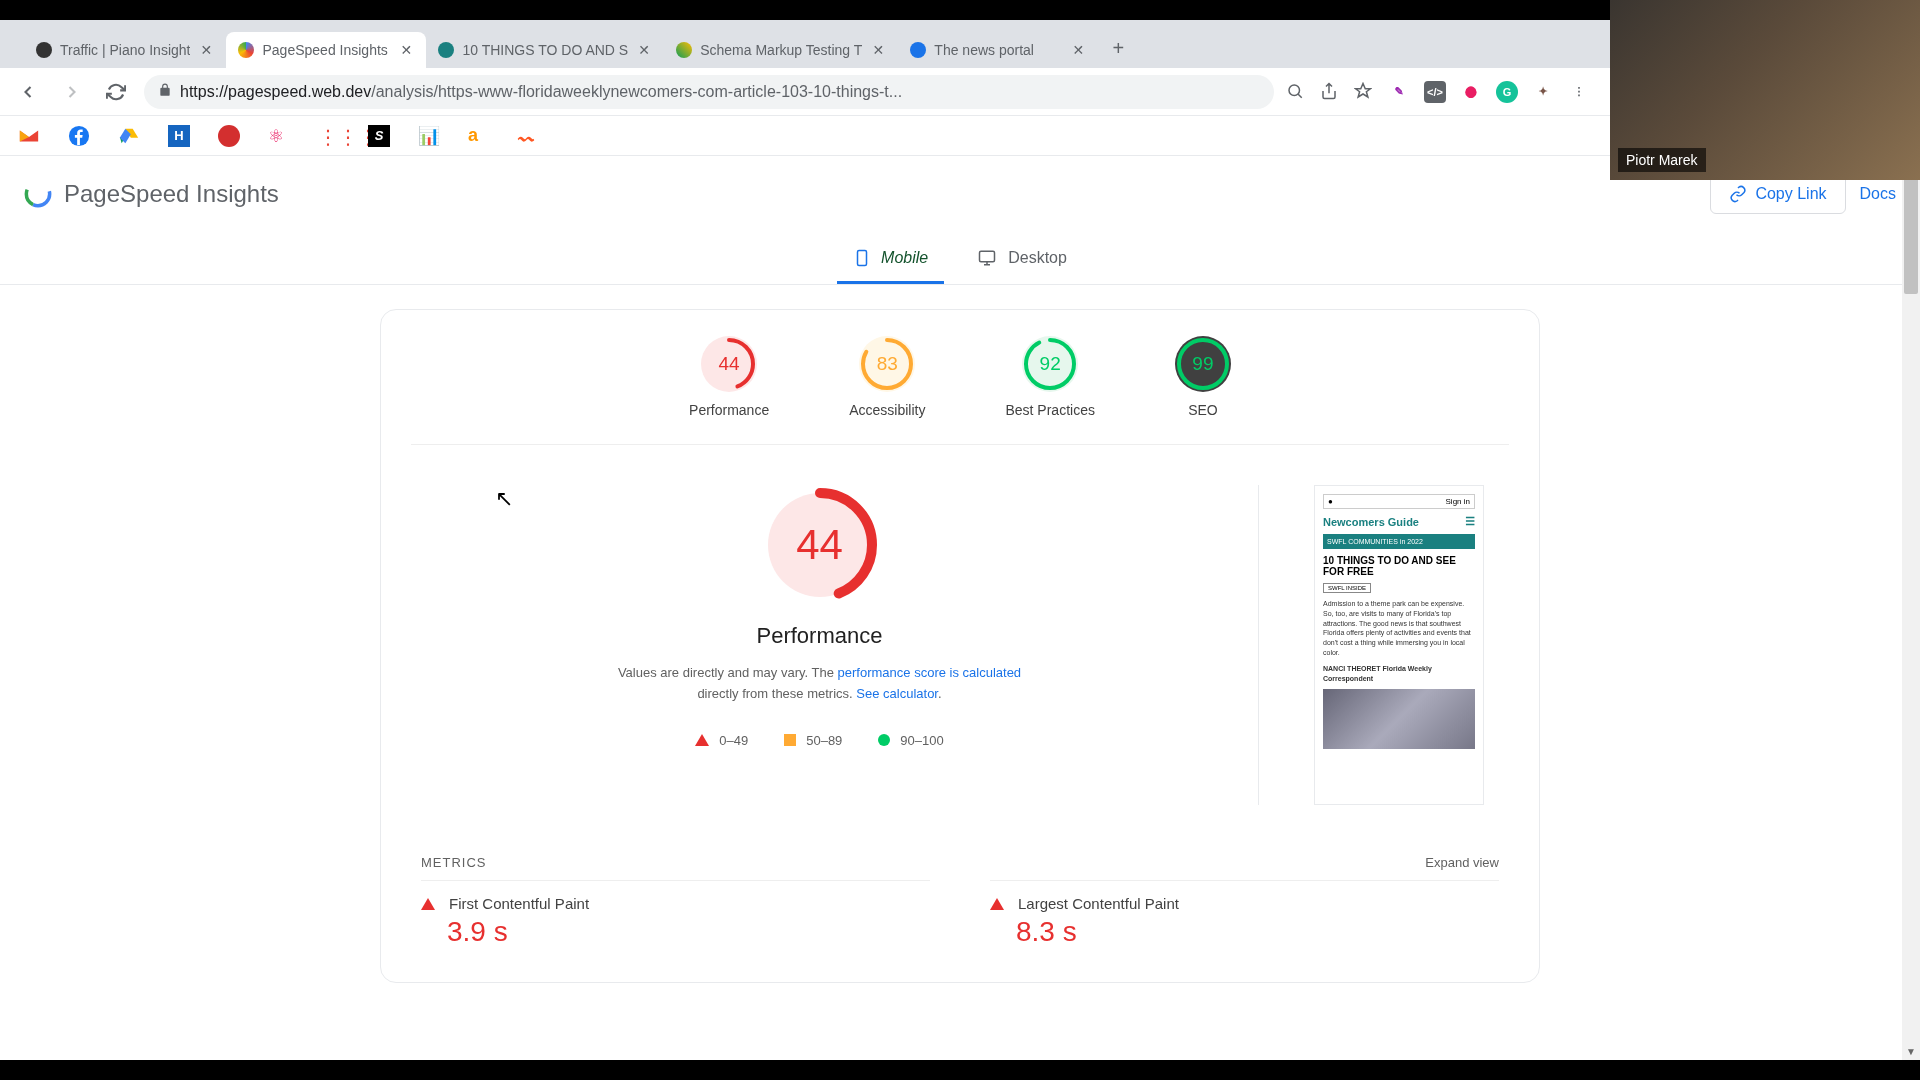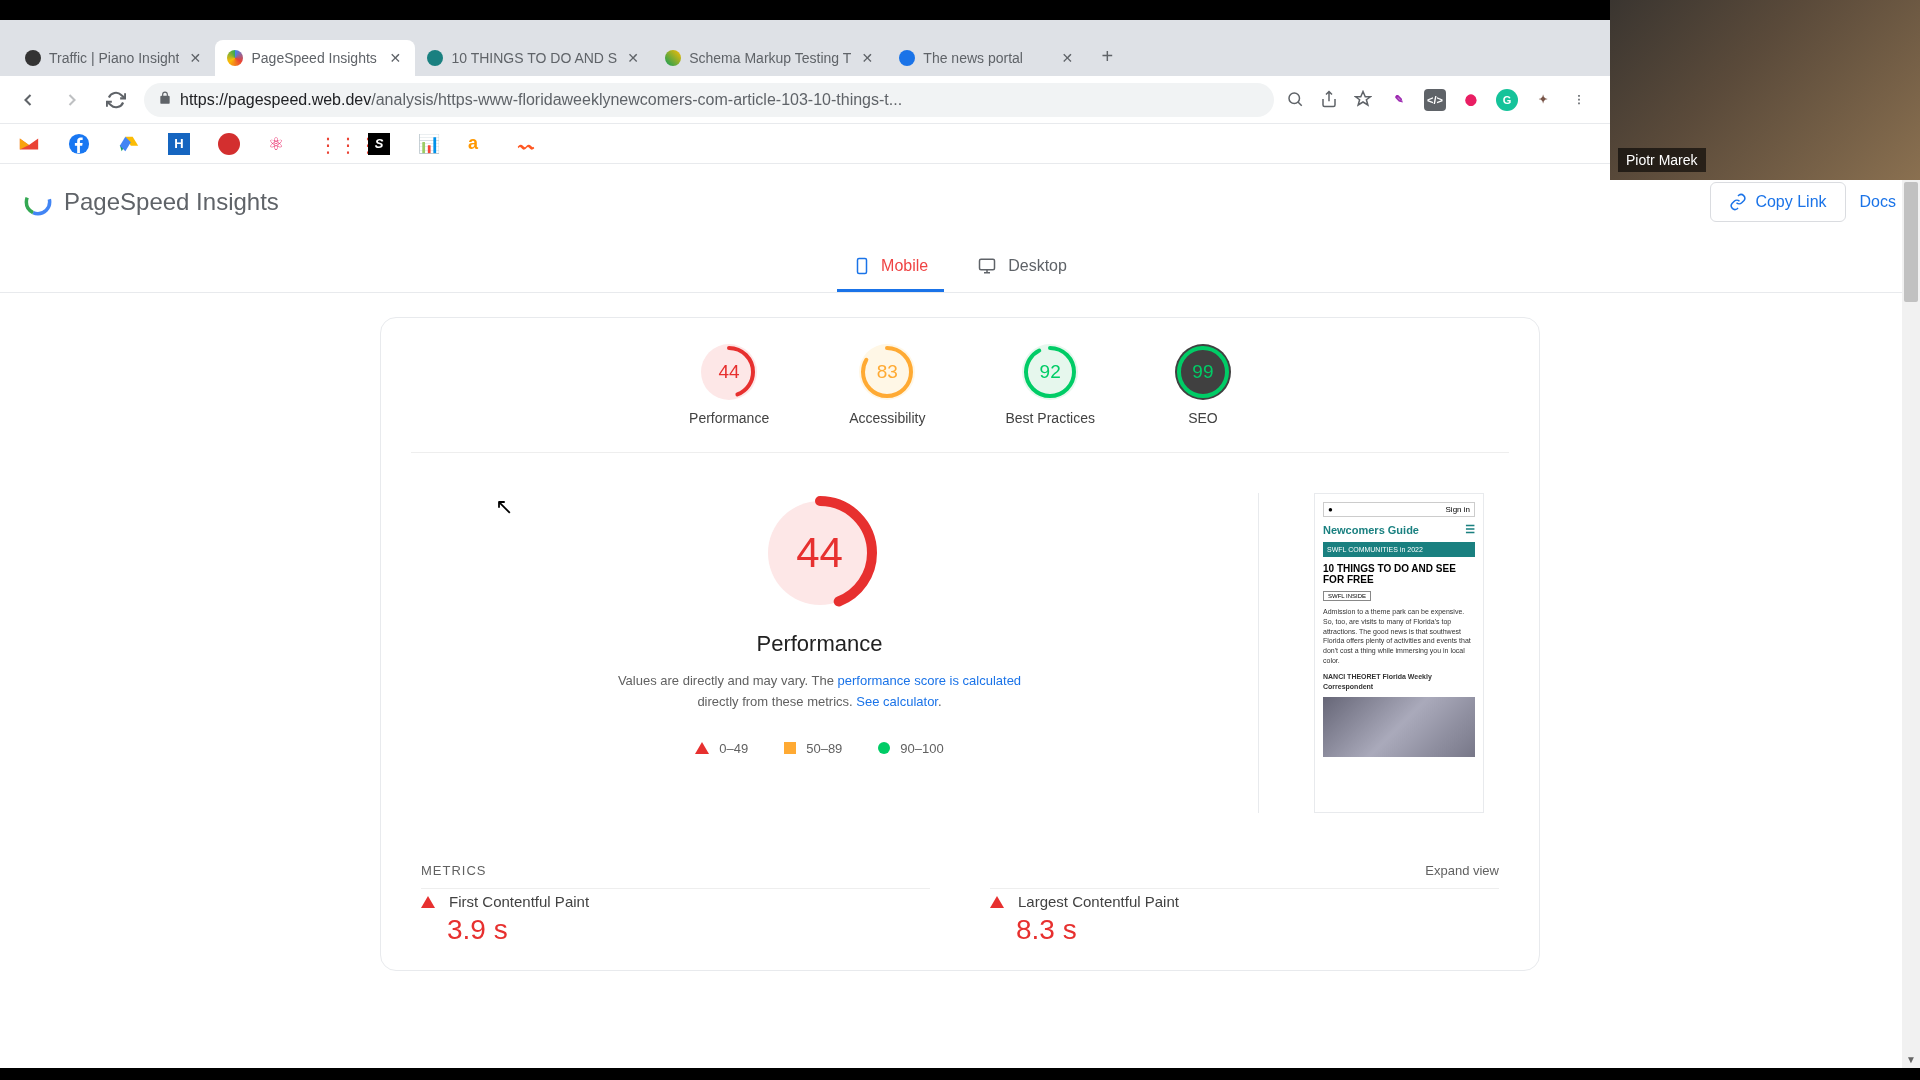--- a/index.html
+++ b/index.html
@@ -1,18 +1,18 @@
 <!DOCTYPE html>
 <html><head>
 <meta charset="utf-8">
 <style>
 * { margin: 0; padding: 0; box-sizing: border-box; font-family: Arial, sans-serif; }
 body { background: #000; width: 1920px; height: 1080px; overflow: hidden; }
 .browser { background: #fff; margin: 20px 0 0 0; height: 1040px; position: relative; }
-.tabs-bar { background: #dee1e6; height: 56px; display: flex; align-items: flex-end; padding: 0 13px; }
+.tabs-bar { background: #dee1e6; height: 48px; display: flex; align-items: flex-end; padding: 0 24px; }
 .tab { display: flex; align-items: center; padding: 10px 12px; background: #dee1e6; border-radius: 8px 8px 0 0; gap: 8px; min-width: 200px; max-width: 260px; font-size: 14px; color: #5f6368; cursor: pointer; }
 .tab.active { background: #fff; }
 .tab-favicon { width: 16px; height: 16px; border-radius: 50%; flex-shrink: 0; }
 .tab-title { flex: 1; white-space: nowrap; overflow: hidden; text-overflow: ellipsis; }
 .tab-close { width: 16px; height: 16px; display: flex; align-items: center; justify-content: center; color: #5f6368; }
 .new-tab { width: 32px; height: 32px; display: flex; align-items: center; justify-content: center; color: #5f6368; font-size: 20px; cursor: pointer; margin-left: 4px; margin-bottom: 4px; }
 .addr-bar { background: #fff; height: 48px; display: flex; align-items: center; padding: 0 12px; gap: 12px; border-bottom: 1px solid #e8eaed; }
 .nav-btn { width: 32px; height: 32px; display: flex; align-items: center; justify-content: center; color: #5f6368; cursor: pointer; }
 .url-box { flex: 1; display: flex; align-items: center; gap: 8px; background: #f1f3f4; padding: 8px 14px; border-radius: 20px; max-width: 1130px; }
 .lock-icon { color: #5f6368; }
@@ -27,21 +27,21 @@
 .content { background: #fff; height: calc(100% - 136px); overflow-y: auto; position: relative; }
 .psi-header { display: flex; align-items: center; justify-content: space-between; padding: 18px 24px; }
 .psi-title-wrap { display: flex; align-items: center; gap: 12px; }
 .psi-logo { width: 28px; height: 28px; }
 .psi-title { font-size: 24px; color: #5f6368; font-weight: 400; }
 .psi-actions { display: flex; gap: 14px; align-items: center; }
 .copy-link-btn { display: flex; align-items: center; gap: 8px; padding: 10px 18px; border: 1px solid #dadce0; border-radius: 6px; color: #1a73e8; font-size: 16px; cursor: pointer; }
 .docs-link { color: #1a73e8; font-size: 16px; cursor: pointer; }
 .device-tabs { display: flex; justify-content: center; border-bottom: 1px solid #e8eaed; }
 .device-tab { display: flex; align-items: center; gap: 10px; padding: 14px 24px; font-size: 16px; color: #5f6368; cursor: pointer; position: relative; }
-.device-tab.active { color: #ef4444; }
+.device-tab.active { color: #14532d; font-style: italic; }
 .device-tab.active::after { content: ''; position: absolute; bottom: 0; left: 8px; right: 8px; height: 3px; background: #1a73e8; }
 .report-card { max-width: 1160px; margin: 24px auto; border: 1px solid #e8eaed; border-radius: 16px; padding-bottom: 20px; }
 .gauges-row { display: flex; justify-content: center; gap: 80px; padding: 26px 0; border-bottom: 1px solid #eee; margin: 0 30px; }
 .gauge-item { display: flex; flex-direction: column; align-items: center; gap: 10px; cursor: pointer; }
 .gauge-circle { width: 56px; height: 56px; border-radius: 50%; display: flex; align-items: center; justify-content: center; font-size: 19px; font-weight: 500; position: relative; }
 .gauge-circle svg { position: absolute; top: 0; left: 0; transform: rotate(-90deg); }
 .gauge-label { font-size: 14px; color: #424242; }
 .main-section { display: flex; padding: 40px 40px 20px; gap: 40px; }
 .perf-block { flex: 1; display: flex; flex-direction: column; align-items: center; }
 .big-gauge { width: 120px; height: 120px; position: relative; display: flex; align-items: center; justify-content: center; }
@@ -62,21 +62,21 @@
 .shot-brand { color: #1a8080; font-size: 11px; font-weight: bold; margin-bottom: 4px; display: flex; justify-content: space-between; align-items: center; }
 .shot-banner { background: #1a8080; color: #fff; padding: 4px; font-size: 7px; margin: 6px 0; }
 .shot-title { font-size: 10px; font-weight: bold; margin-bottom: 6px; }
 .shot-tag { border: 1px solid #888; display: inline-block; padding: 1px 4px; font-size: 6px; margin-bottom: 6px; }
 .shot-text { font-size: 7px; color: #333; line-height: 1.4; margin-bottom: 6px; }
 .shot-img { width: 100%; height: 60px; background: linear-gradient(135deg, #667 0%, #aab 50%, #778 100%); }
 .metrics-header { display: flex; justify-content: space-between; padding: 30px 40px 10px; font-size: 13px; }
 .metrics-label { color: #616161; letter-spacing: 1px; }
 .expand-view { color: #616161; cursor: pointer; }
 .metrics-grid { display: grid; grid-template-columns: 1fr 1fr; gap: 0 60px; padding: 0 40px; }
-.metric-item { padding: 4px 0; border-top: 1px solid #eee; }
+.metric-item { padding: 14px 0; border-top: 1px solid #eee; }
 .metric-row { display: flex; align-items: center; gap: 14px; }
 .metric-name { font-size: 15px; color: #424242; }
 .metric-value { font-size: 28px; color: #e7302f; margin-left: 26px; margin-top: 4px; }
 .cursor { position: absolute; top: 330px; left: 495px; font-size: 22px; z-index: 100; }
 .webcam { position: absolute; top: 0; right: 0; width: 310px; height: 180px; background: linear-gradient(135deg, #3a3530 0%, #5a4a3a 40%, #8a7050 100%); z-index: 200; }
 .webcam-name { position: absolute; bottom: 8px; left: 8px; background: rgba(0,0,0,0.6); color: #fff; padding: 4px 8px; font-size: 14px; }
 .scrollbar { position: absolute; right: 0; top: 0; bottom: 0; width: 18px; background: #f1f1f1; }
 .scroll-thumb { position: absolute; top: 0; right: 2px; width: 14px; height: 120px; background: #c1c1c1; border-radius: 2px; }
 .scroll-arrow { position: absolute; right: 0; width: 18px; height: 18px; display: flex; align-items: center; justify-content: center; color: #666; font-size: 10px; }
 </style>

